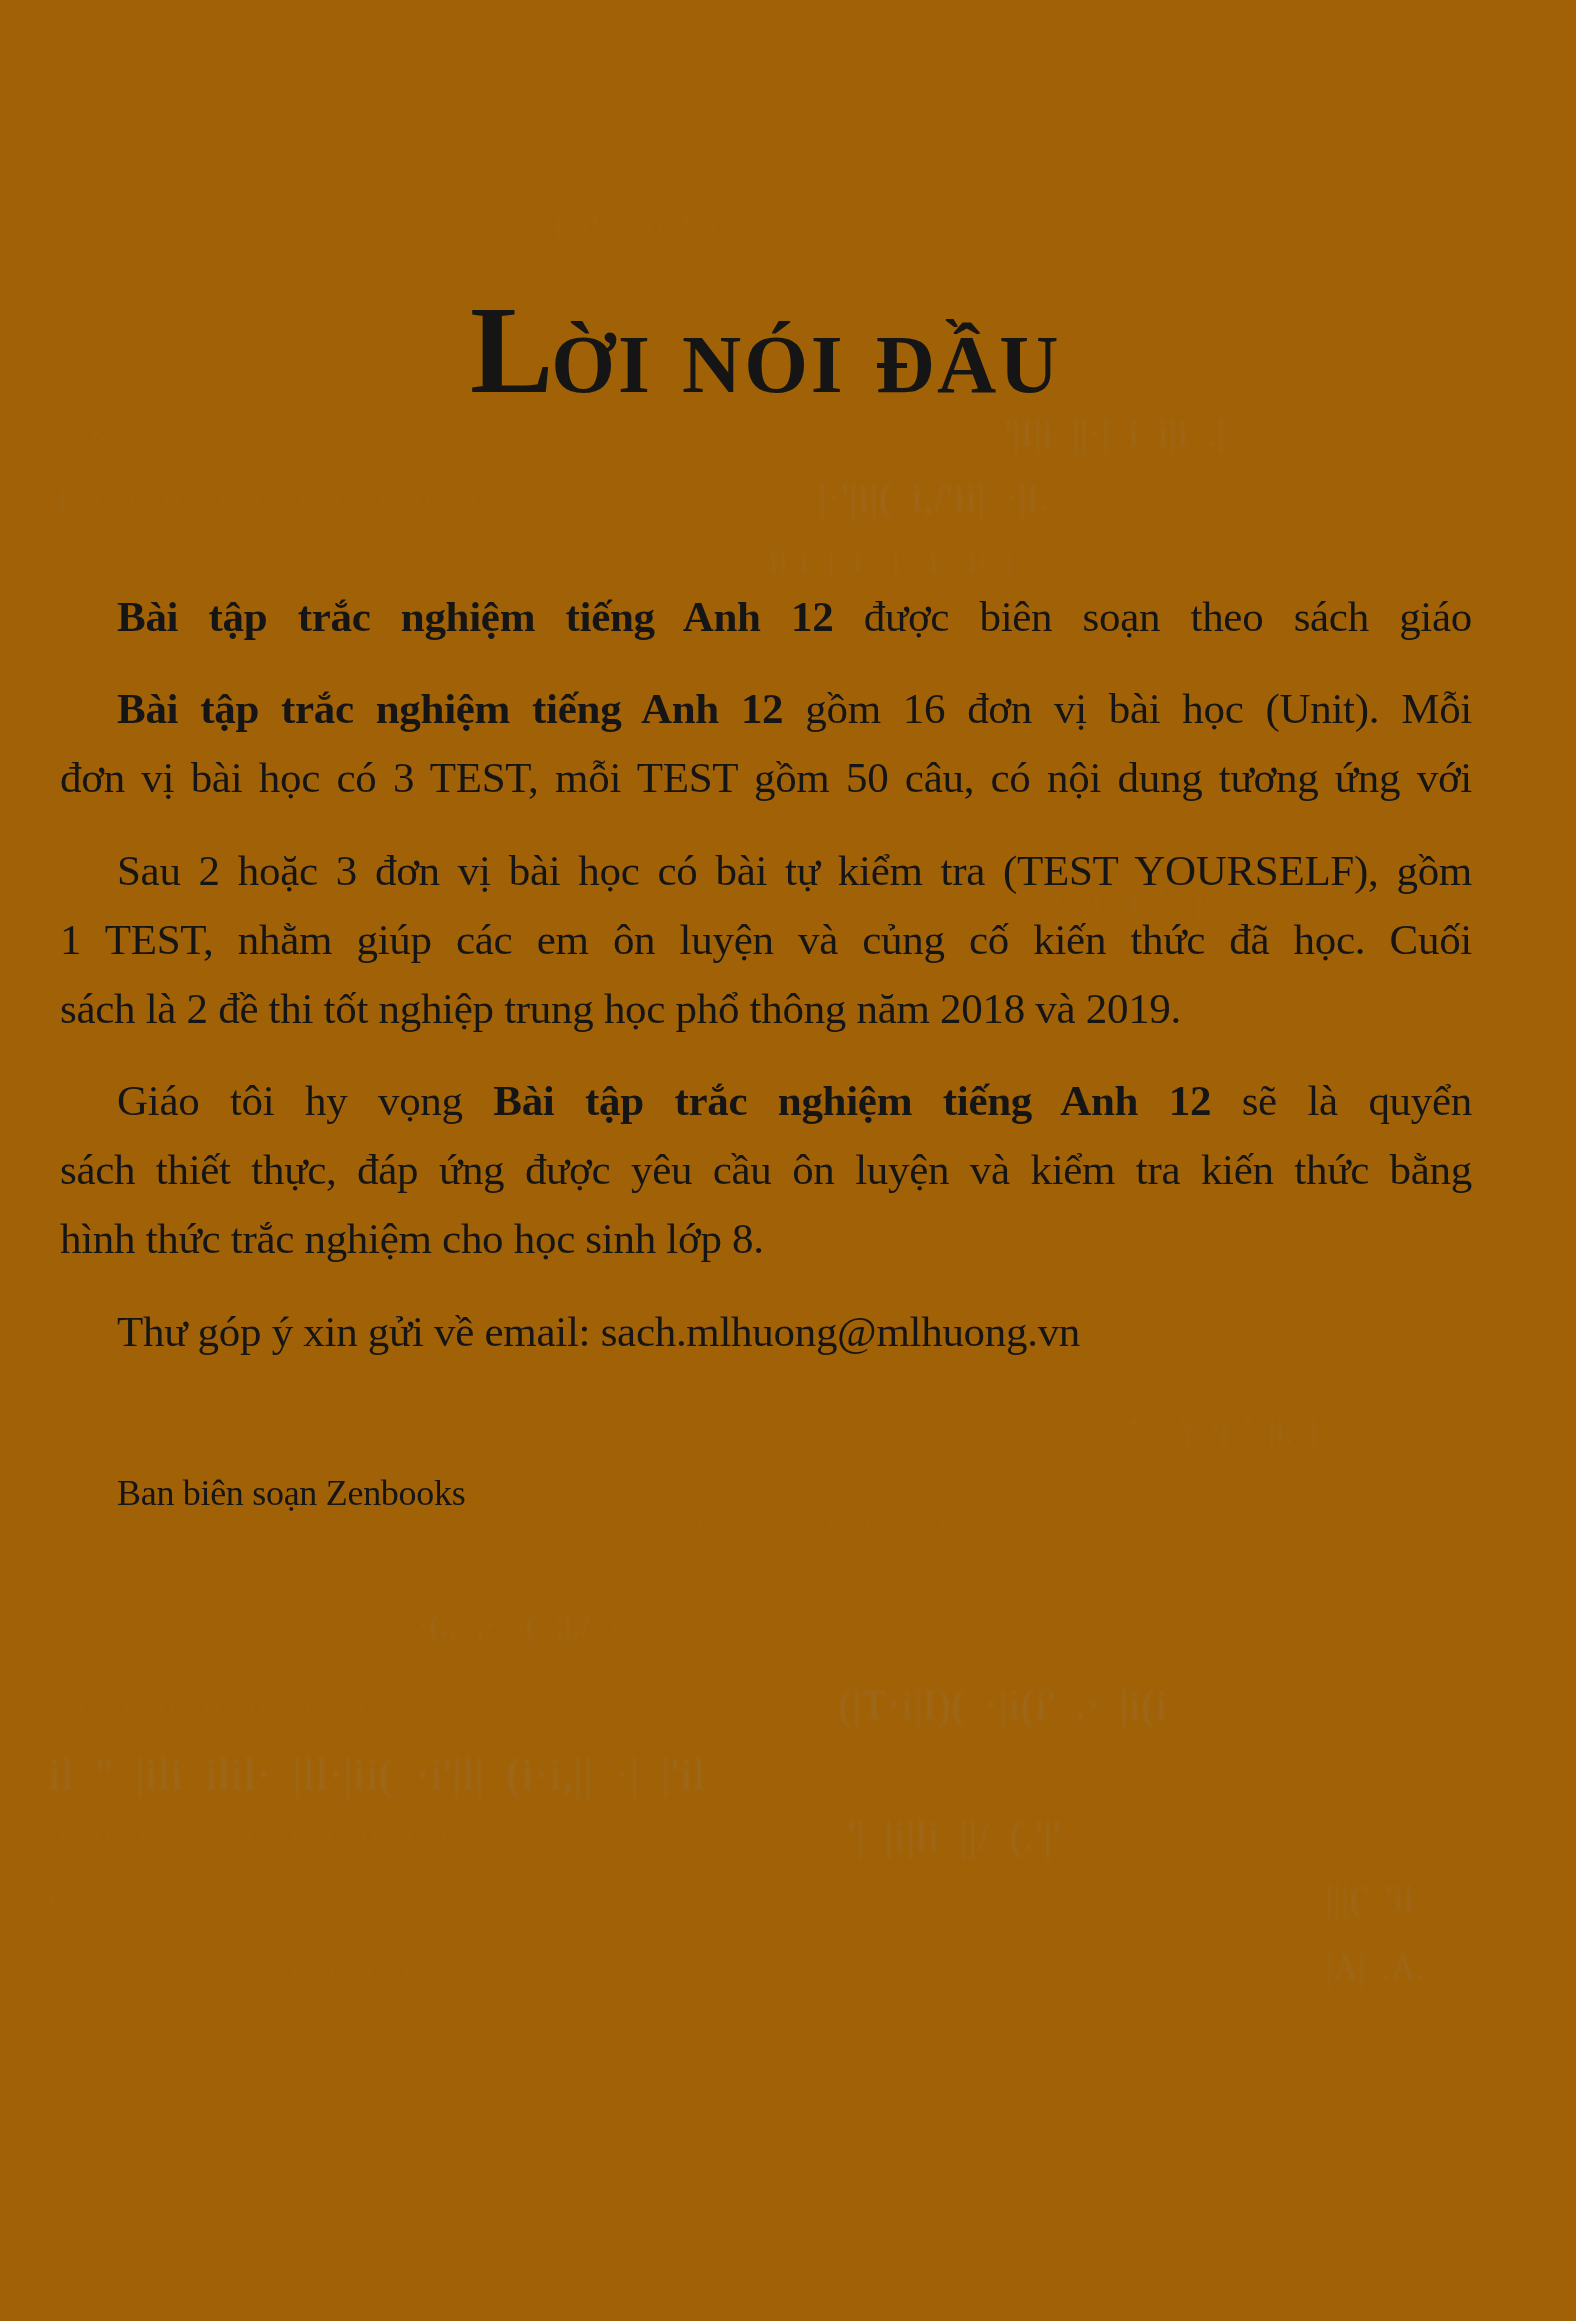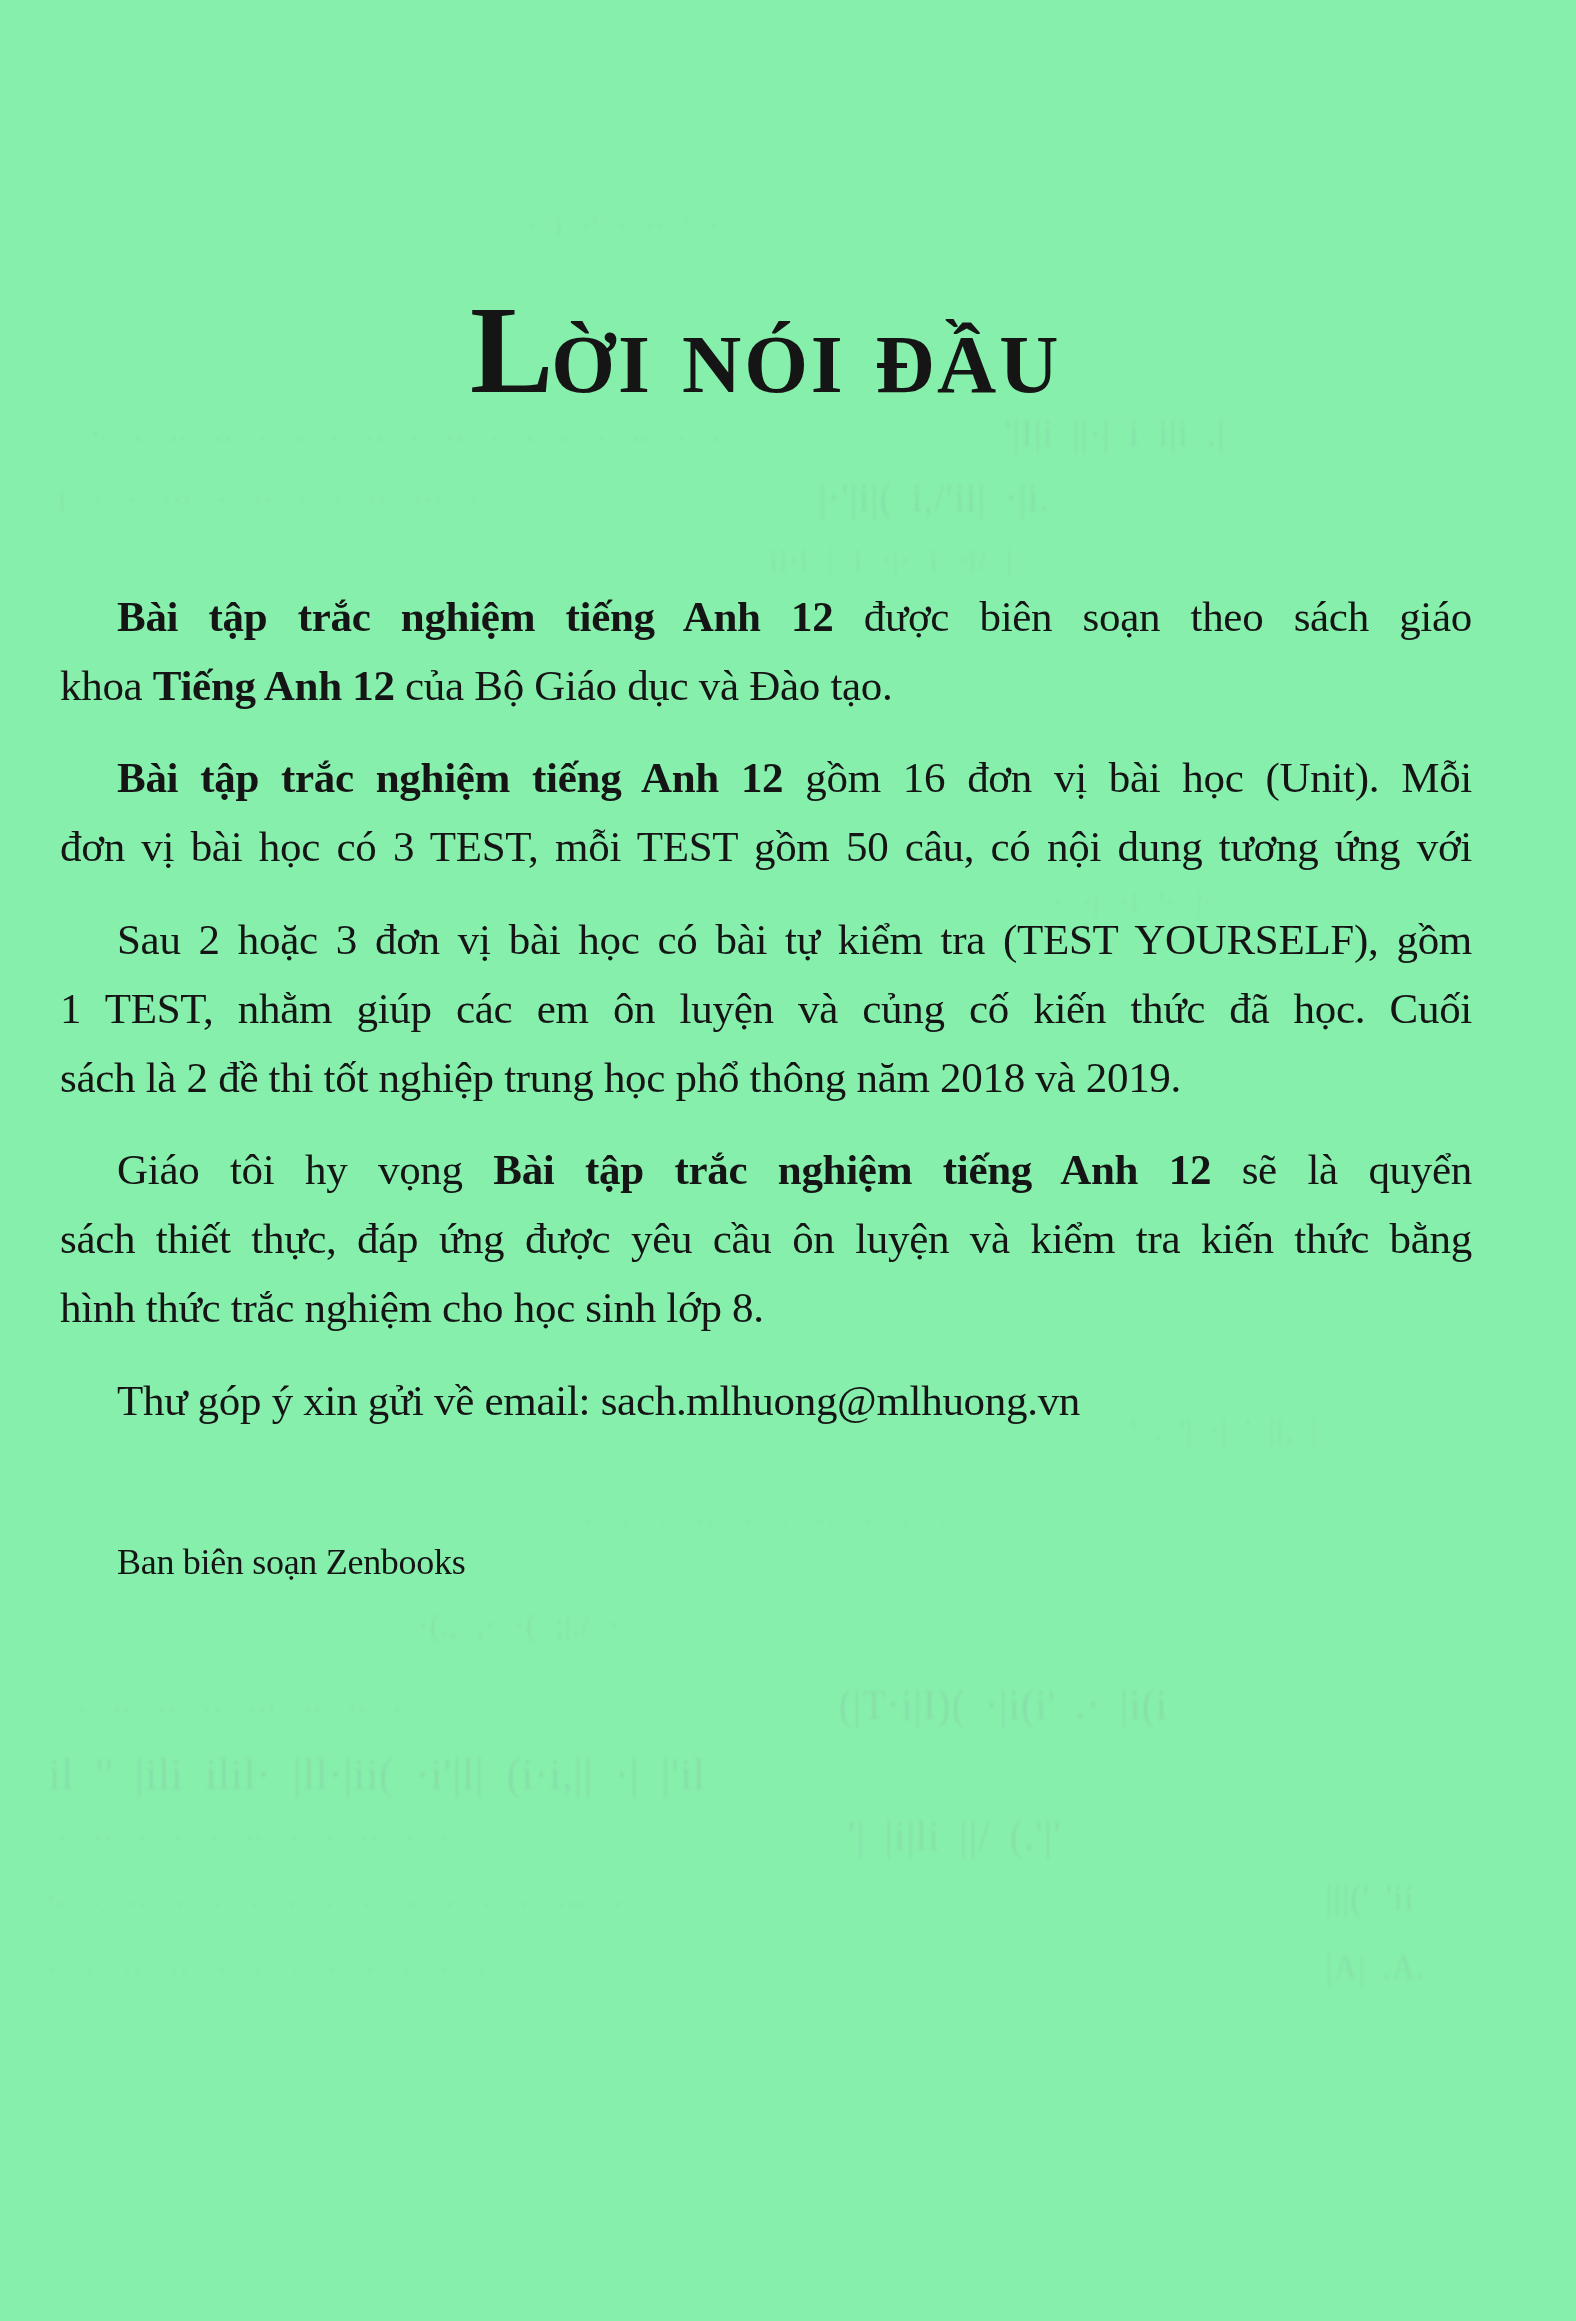--- a/index.html
+++ b/index.html
@@ -1,20 +1,20 @@
 <!DOCTYPE html>
 <html lang="vi"><head>
 <meta charset="utf-8">
 <style>
   html,body{margin:0;padding:0;background:#e8e8e8;}
   .page{
     position:relative;
     width:1576px;height:2321px;
     margin:0 auto;
-    background:#86efac;
+    background:#a16207;
     overflow:hidden;
     font-family:"Liberation Serif","DejaVu Serif",serif;
     color:#151515;
   }
   
   .ghost-layer{position:absolute;inset:0;z-index:0;}
   .ghost{
     position:absolute;
     color:#878c91;
     white-space:nowrap;
@@ -101,21 +101,20 @@
     </div>
 
   <div class="title-row">
     <span class="title-initial">L</span><span class="title-rest">ỜI NÓI ĐẦU</span>
   </div>
 
   <div class="body-text">
     <div id="paragraphs">
         <p class="para">
           <span class="line first"><b>Bài tập trắc nghiệm tiếng Anh 12</b><span> được biên soạn theo sách giáo</span></span>
-          <span class="line last"><span>khoa </span><b>Tiếng Anh 12</b><span> của Bộ Giáo dục và Đào tạo.</span></span>
         </p>
         <p class="para">
           <span class="line first"><b>Bài tập trắc nghiệm tiếng Anh 12</b><span> gồm 16 đơn vị bài học (Unit). Mỗi</span></span>
           <span class="line"><span>đơn vị bài học có 3 TEST, mỗi TEST gồm 50 câu, có nội dung tương ứng với</span></span>
         </p>
         <p class="para">
           <span class="line first"><span>Sau 2 hoặc 3 đơn vị bài học có bài tự kiểm tra (TEST YOURSELF), gồm</span></span>
           <span class="line"><span>1 TEST, nhằm giúp các em ôn luyện và củng cố kiến thức đã học. Cuối</span></span>
           <span class="line last"><span>sách là 2 đề thi tốt nghiệp trung học phổ thông năm 2018 và 2019.</span></span>
         </p>

